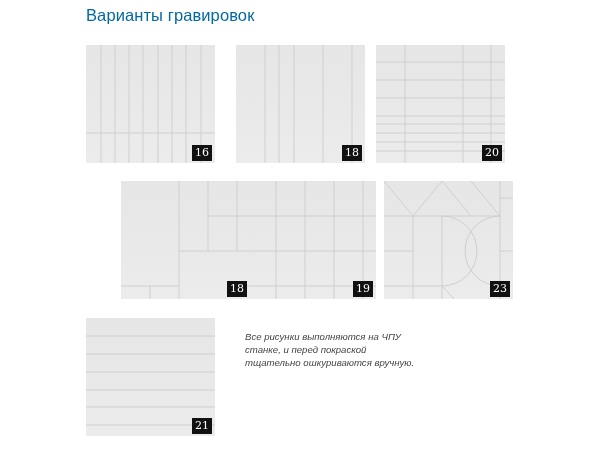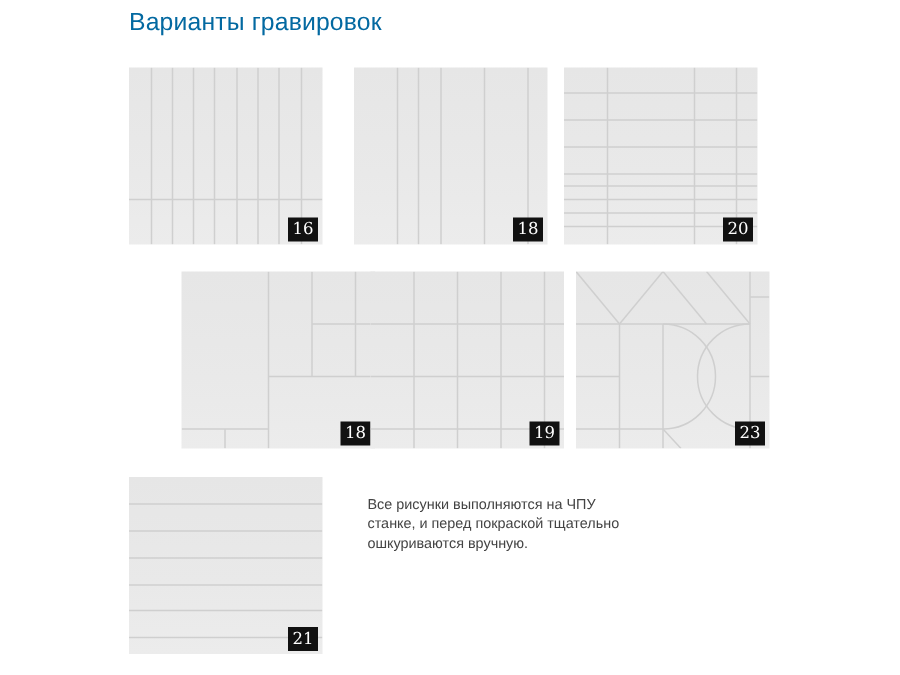--- a/index.html
+++ b/index.html
@@ -22,21 +22,21 @@
   .badge {
     position: absolute; right: 3px; bottom: 2px;
     background: #111111; color: #ffffff;
     font-family: "DejaVu Serif", serif; font-size: 11px; line-height: 16px;
     padding: 0 3px; min-width: 14px; text-align: center;
   }
   .desc {
     position: absolute; left: 245px; top: 330px; width: 190px;
     font-size: 9.6px; line-height: 13.2px; color: #444444;
   }
-  .desc p { margin: 0 16px 12px 0; }
+  .desc p { margin: 0 16px 12px 0; font-style: italic; }
 </style>
 </head>
 <body>
 
 <h1 class="title">Варианты гравировок</h1>
 
 <div class="panel" style="left:86px; top:45px;">
   <svg viewBox="0 0 129 118" preserveAspectRatio="none">
     <line x1="15" y1="0" x2="15" y2="118"></line>
     <line x1="29" y1="0" x2="29" y2="118"></line>

